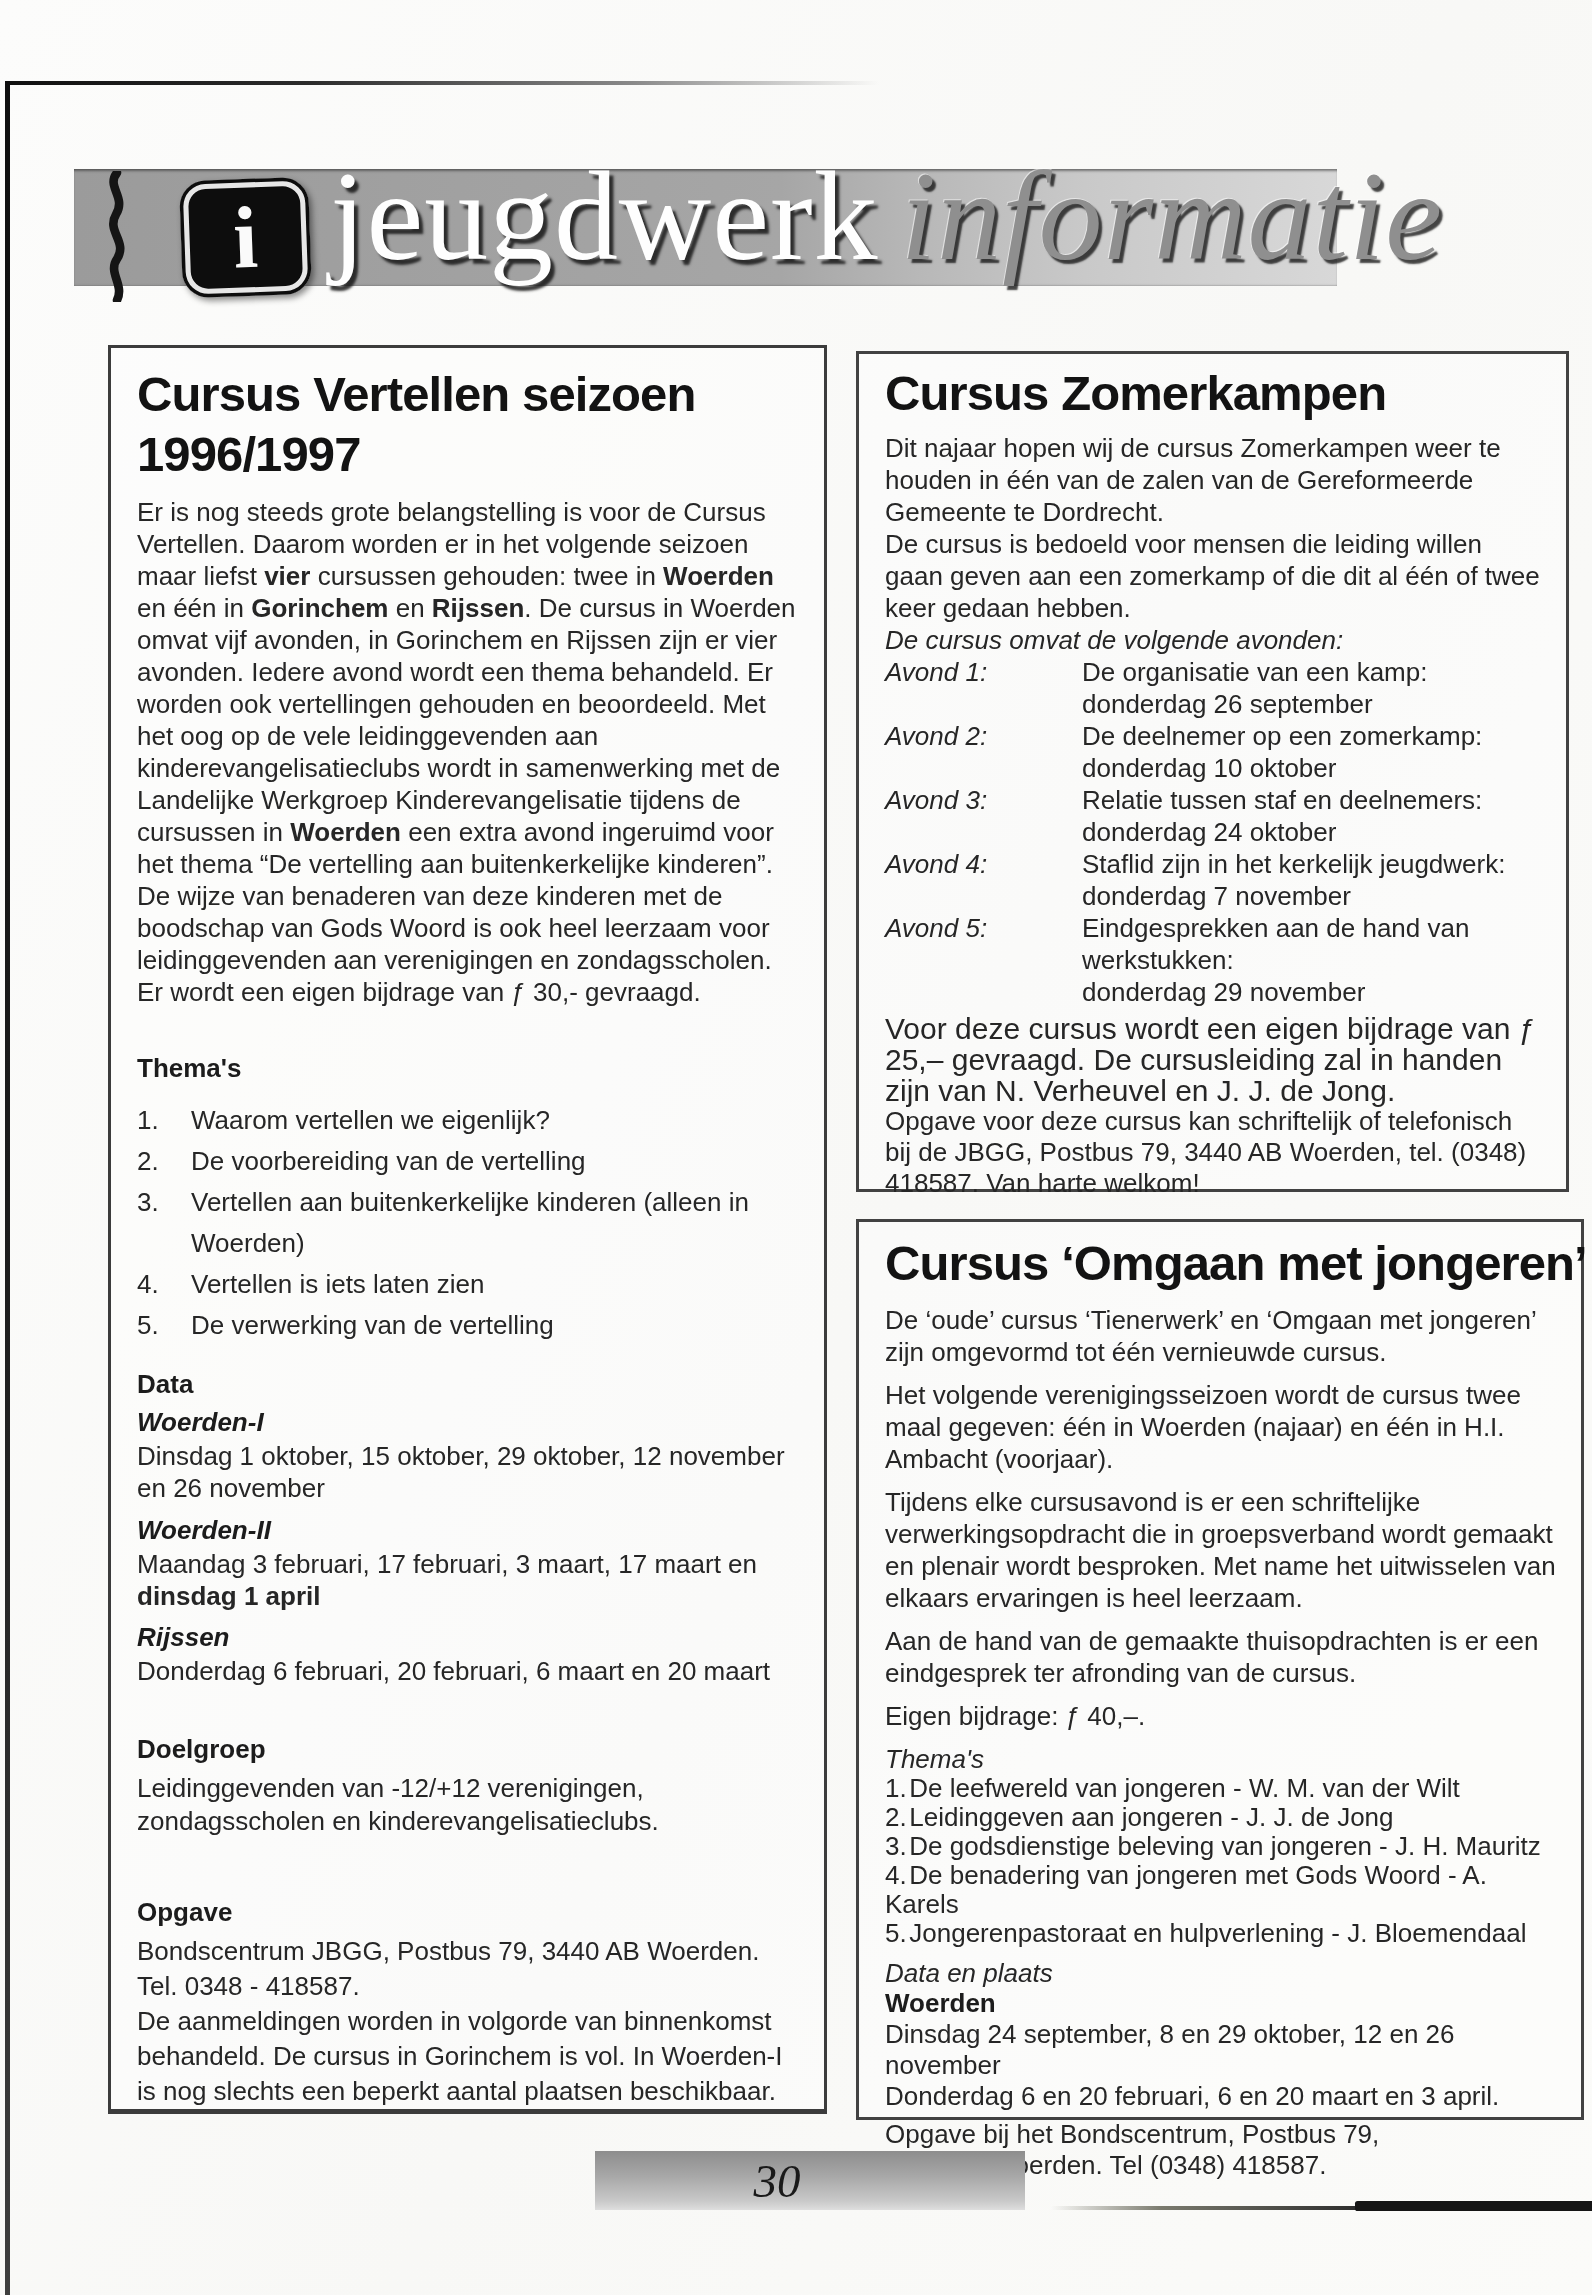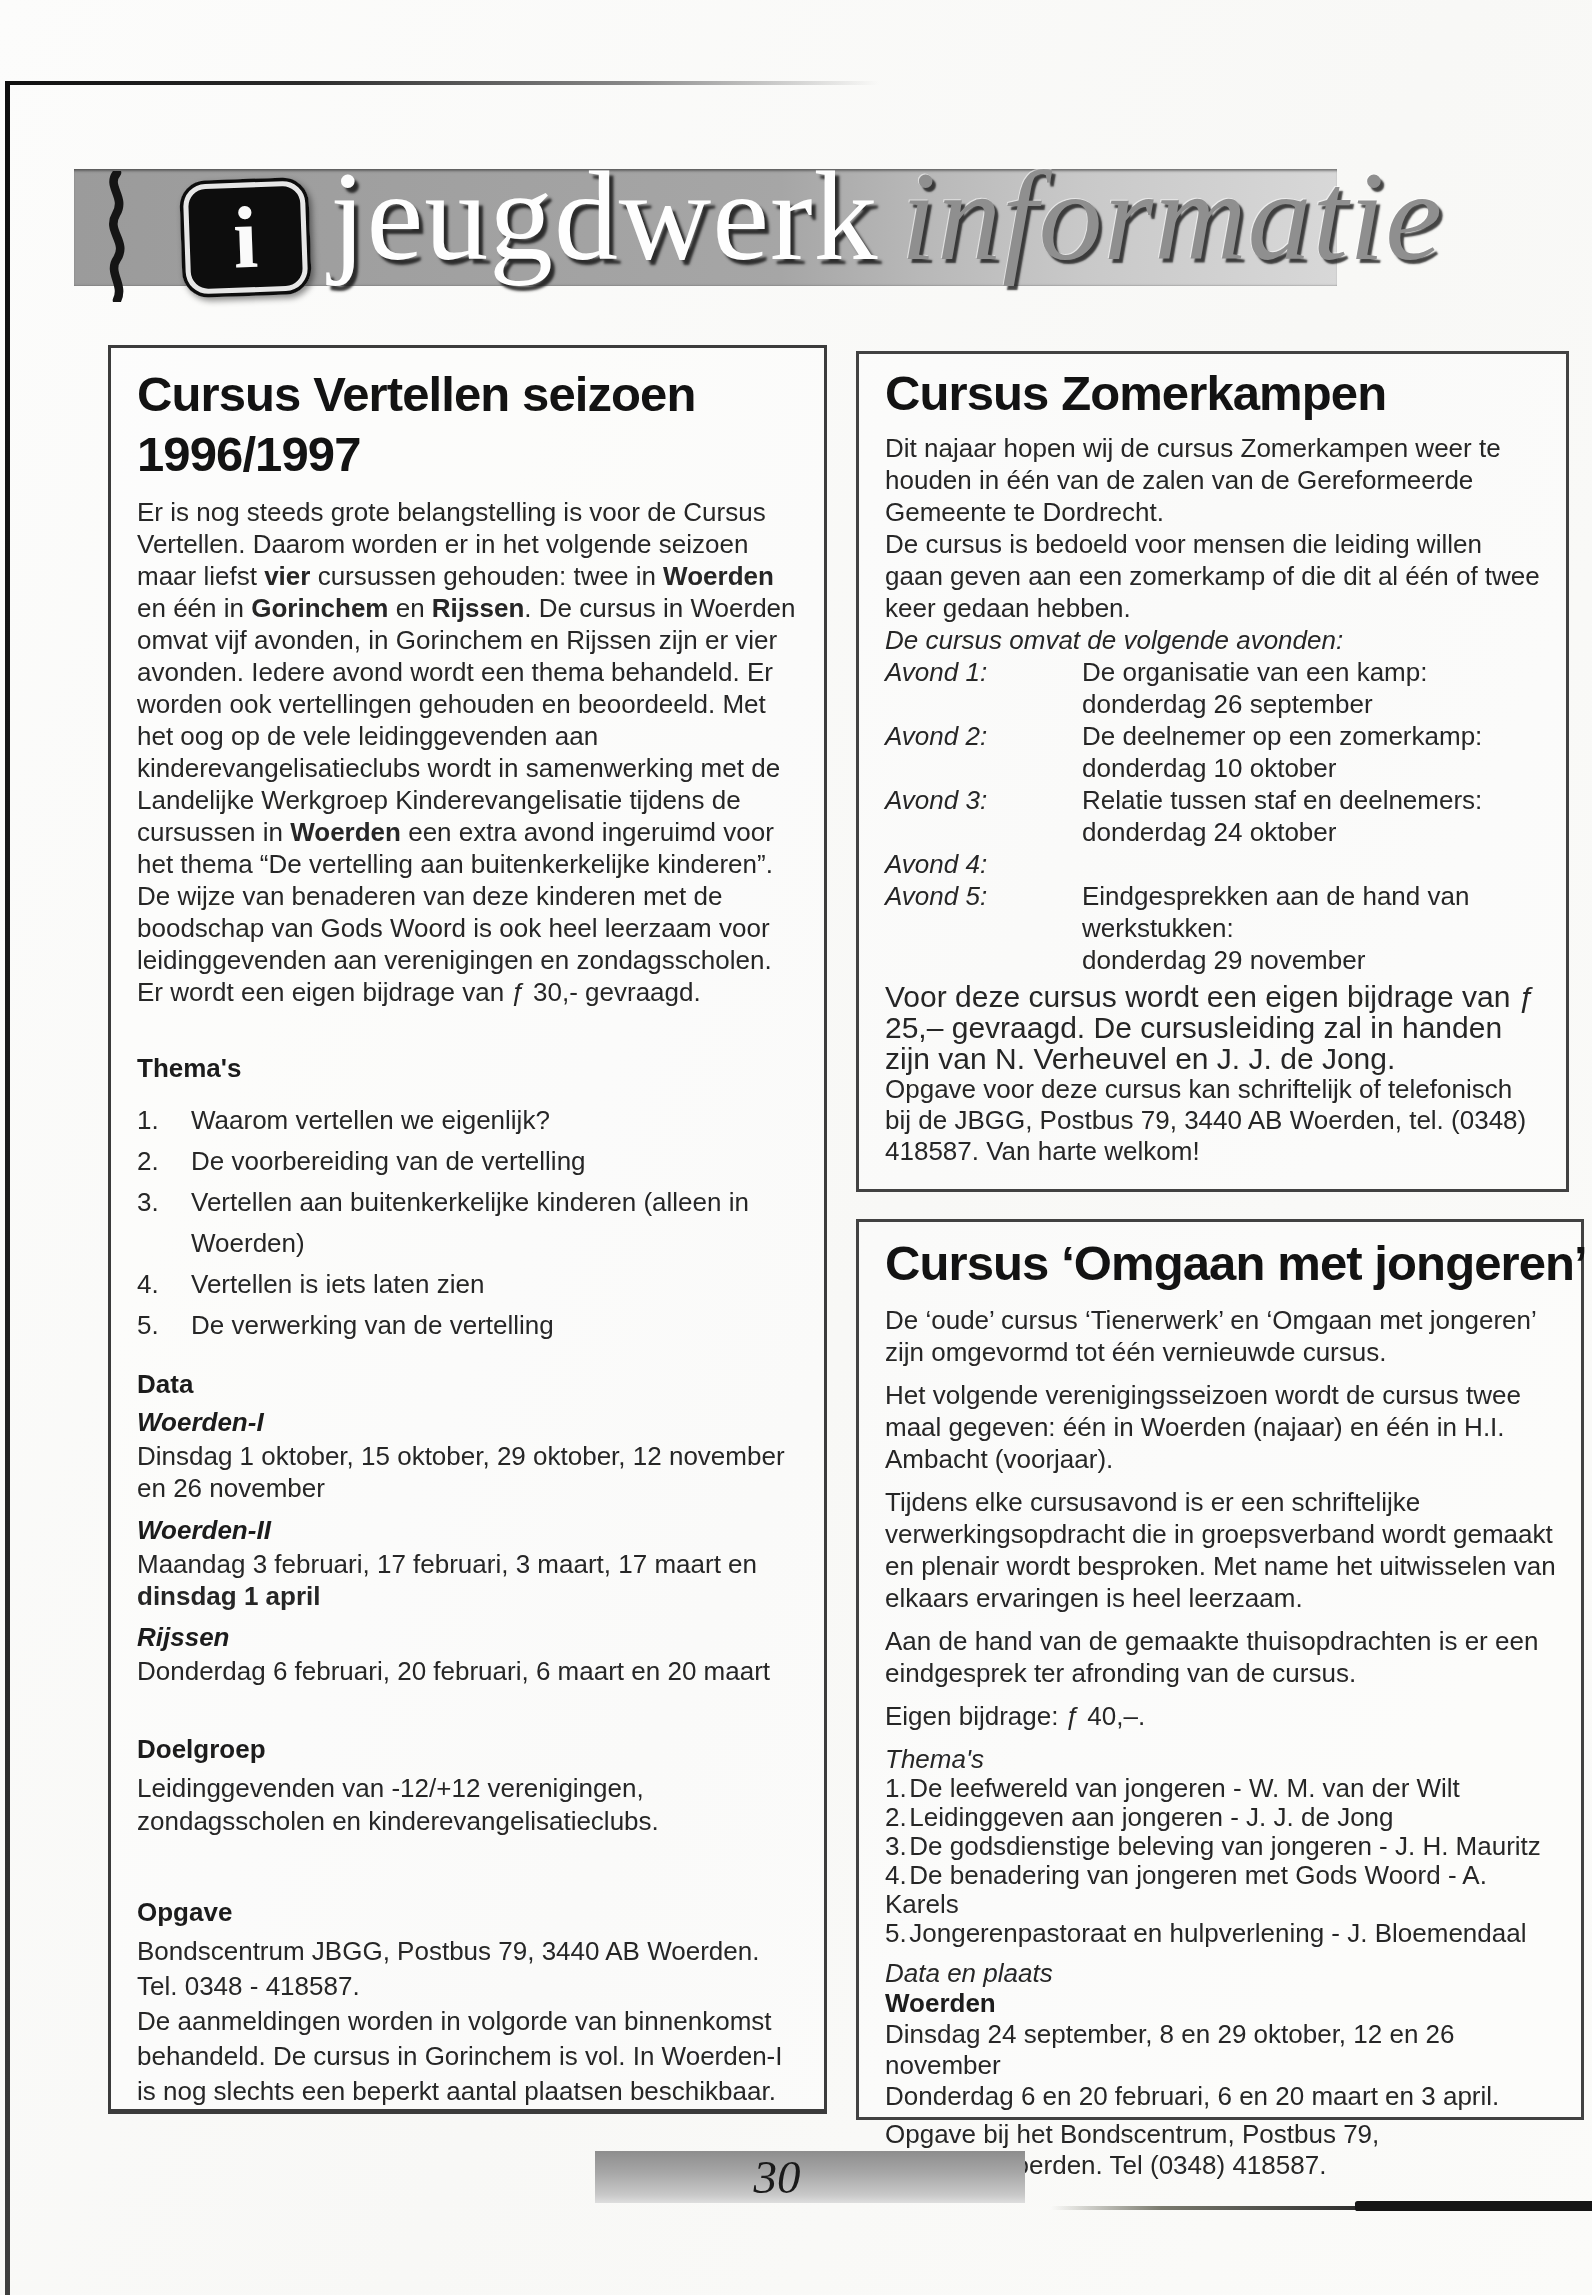--- a/index.html
+++ b/index.html
@@ -77,21 +77,21 @@
   .r2pp{margin-top:11px;}
   .omg-th{margin-top:12px;font-style:italic;font-size:26px;line-height:30px;}
   .omg-themas{list-style:none;margin:0;padding:0;font-size:26px;line-height:29px;}
   .omg-themas .num{margin-right:2.6px;}
   .dep{margin-top:10.4px;font-style:italic;font-size:26px;line-height:30px;}
   .r2lab{font-size:26px;line-height:31px;font-weight:700;color:#1c1c1c;}
   .r2dat{font-size:26px;line-height:31px;}
   .r2opg{margin-top:7px;font-size:26px;line-height:31px;}
 
   
-  .pagebar{position:absolute;left:595px;top:2151px;width:430px;height:52px;
+  .pagebar{position:absolute;left:595px;top:2151px;width:430px;height:59px;
     background:linear-gradient(180deg,#8d8d8d 0%,#a9a9a9 45%,#c9c9c9 85%,#dedede 100%);
     display:flex;align-items:center;justify-content:center;}
   .pagenum{font-family:"Liberation Serif",serif;font-style:italic;font-size:47px;color:#1a1a1a;transform:translateX(-33px);}
 </style>
 </head>
 <body>
 
 <div class="page">
 
   <div class="scan-top"></div>
@@ -184,20 +184,24 @@
       </div>
       <div class="avond-row">
         <span class="avond-label">Avond 3:</span>
         <span class="avond-content">
           <div>Relatie tussen staf en deelnemers:</div>
           <div>donderdag 24 oktober</div>
         </span>
       </div>
       <div class="avond-row">
         <span class="avond-label">Avond 4:</span>
+        <span class="avond-content">
+          <div>Staflid zijn in het kerkelijk jeugdwerk:</div>
+          <div>donderdag 7 november</div>
+        </span>
       </div>
       <div class="avond-row">
         <span class="avond-label">Avond 5:</span>
         <span class="avond-content">
           <div>Eindgesprekken aan de hand van werkstukken:</div>
           <div>donderdag 29 november</div>
         </span>
       </div>
     </div>
 

